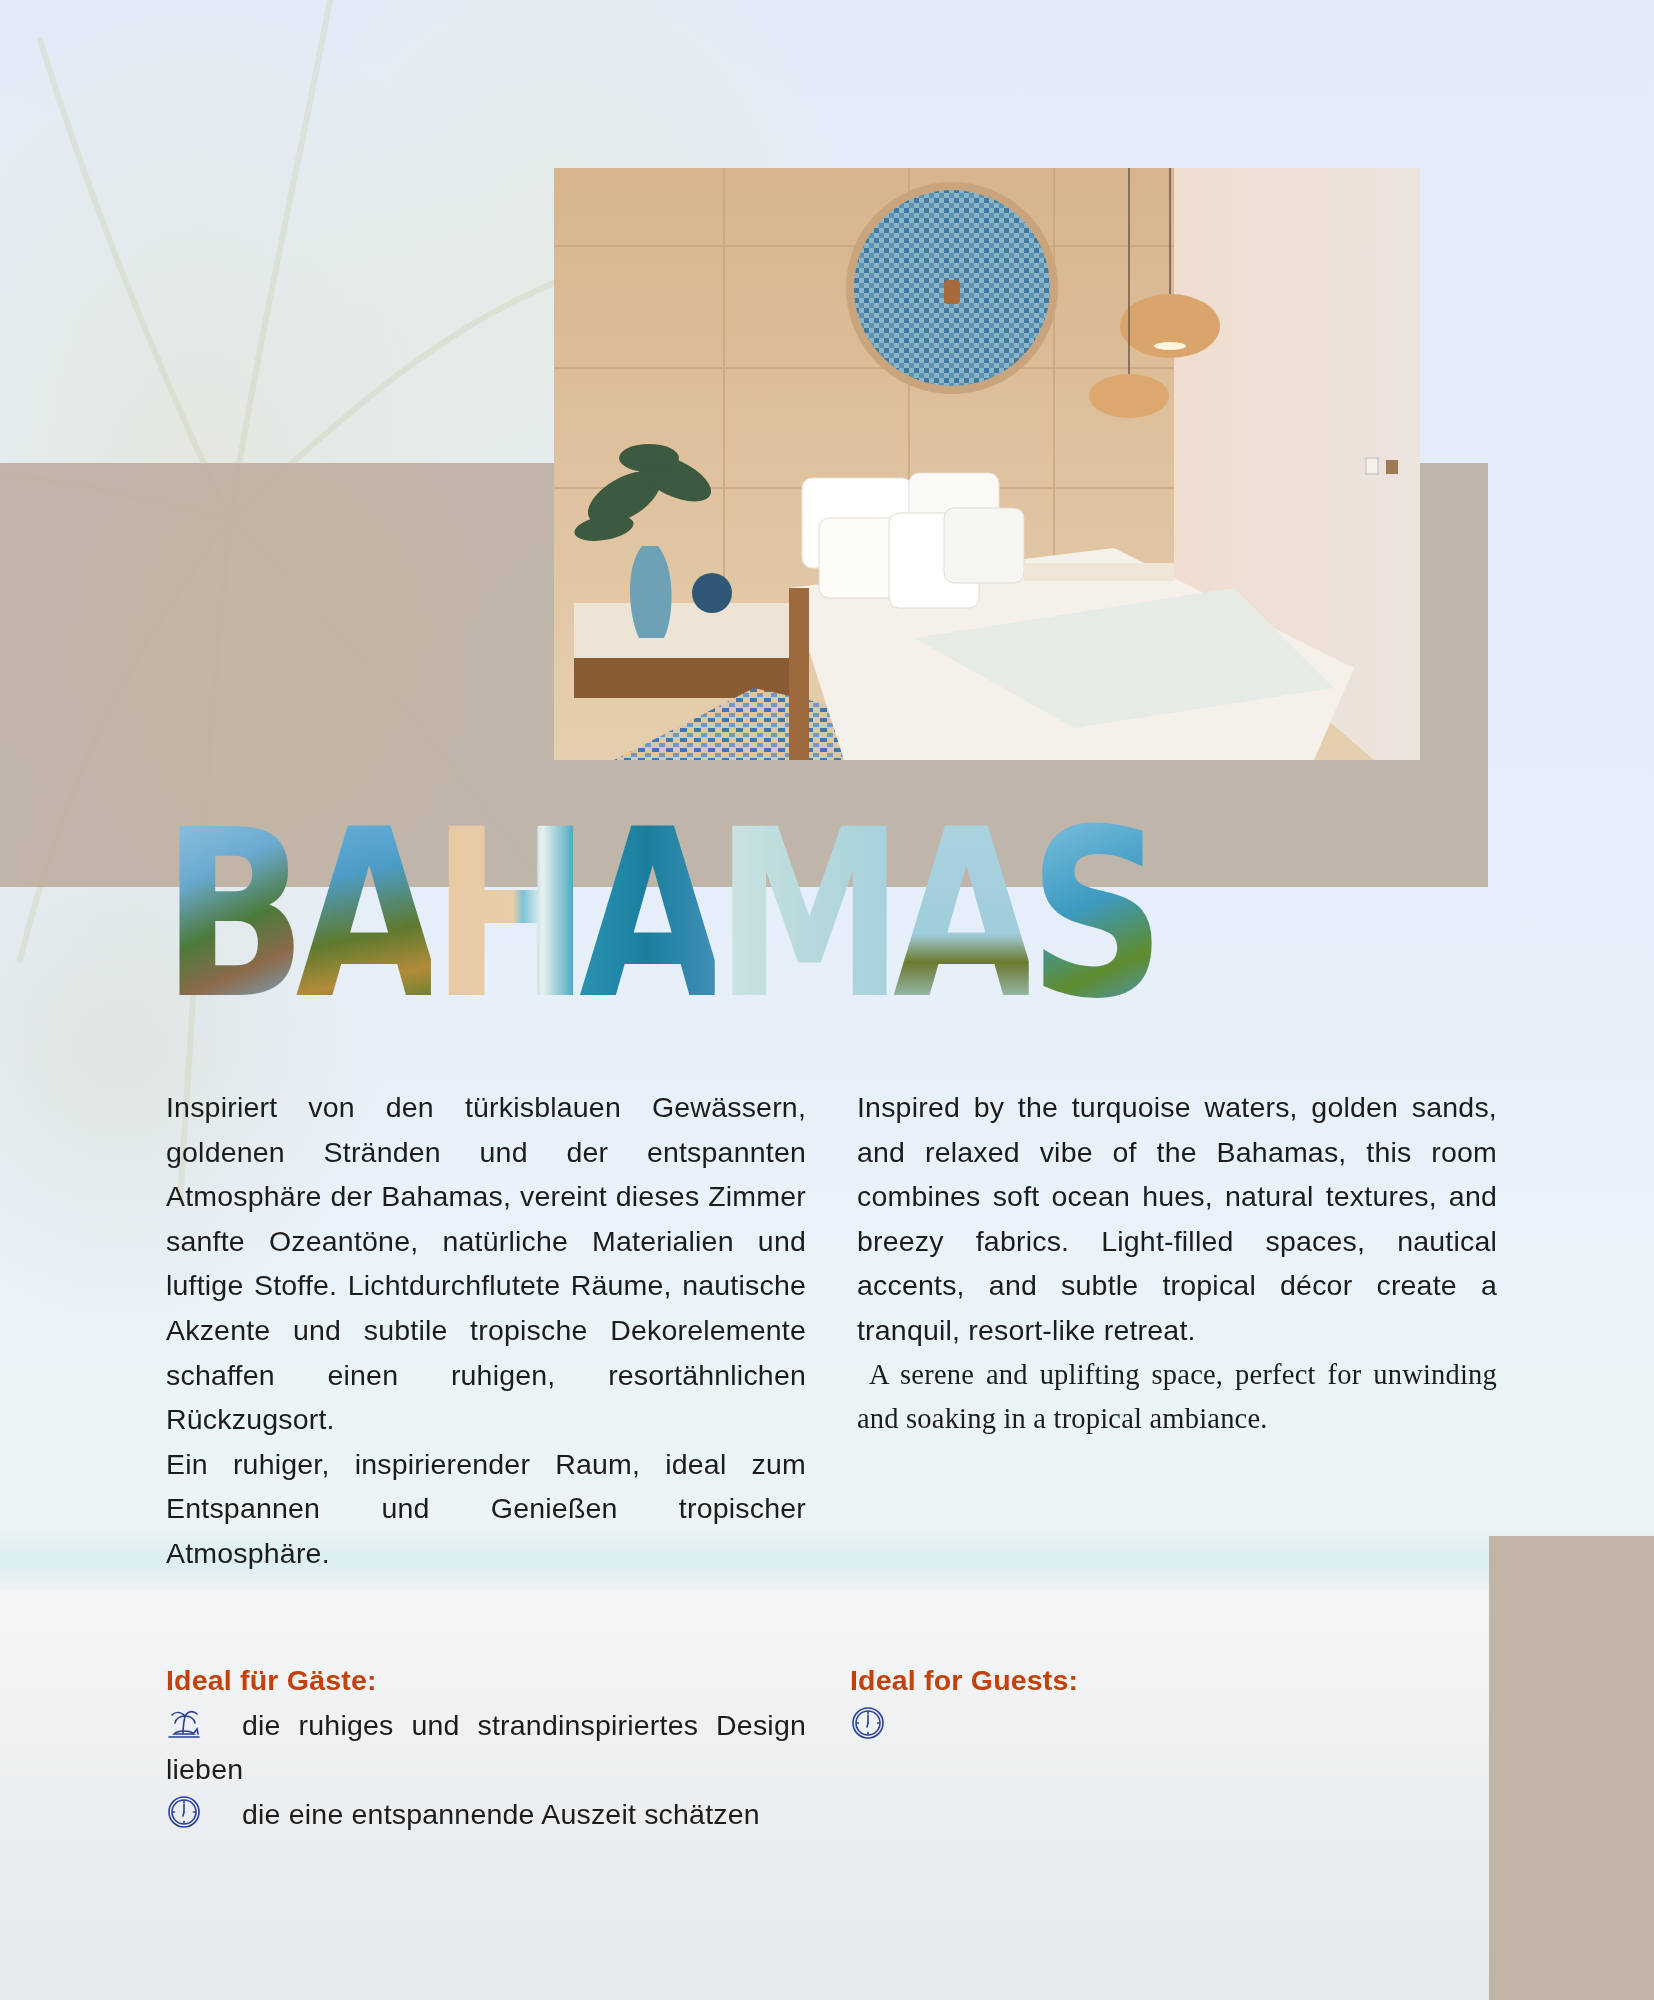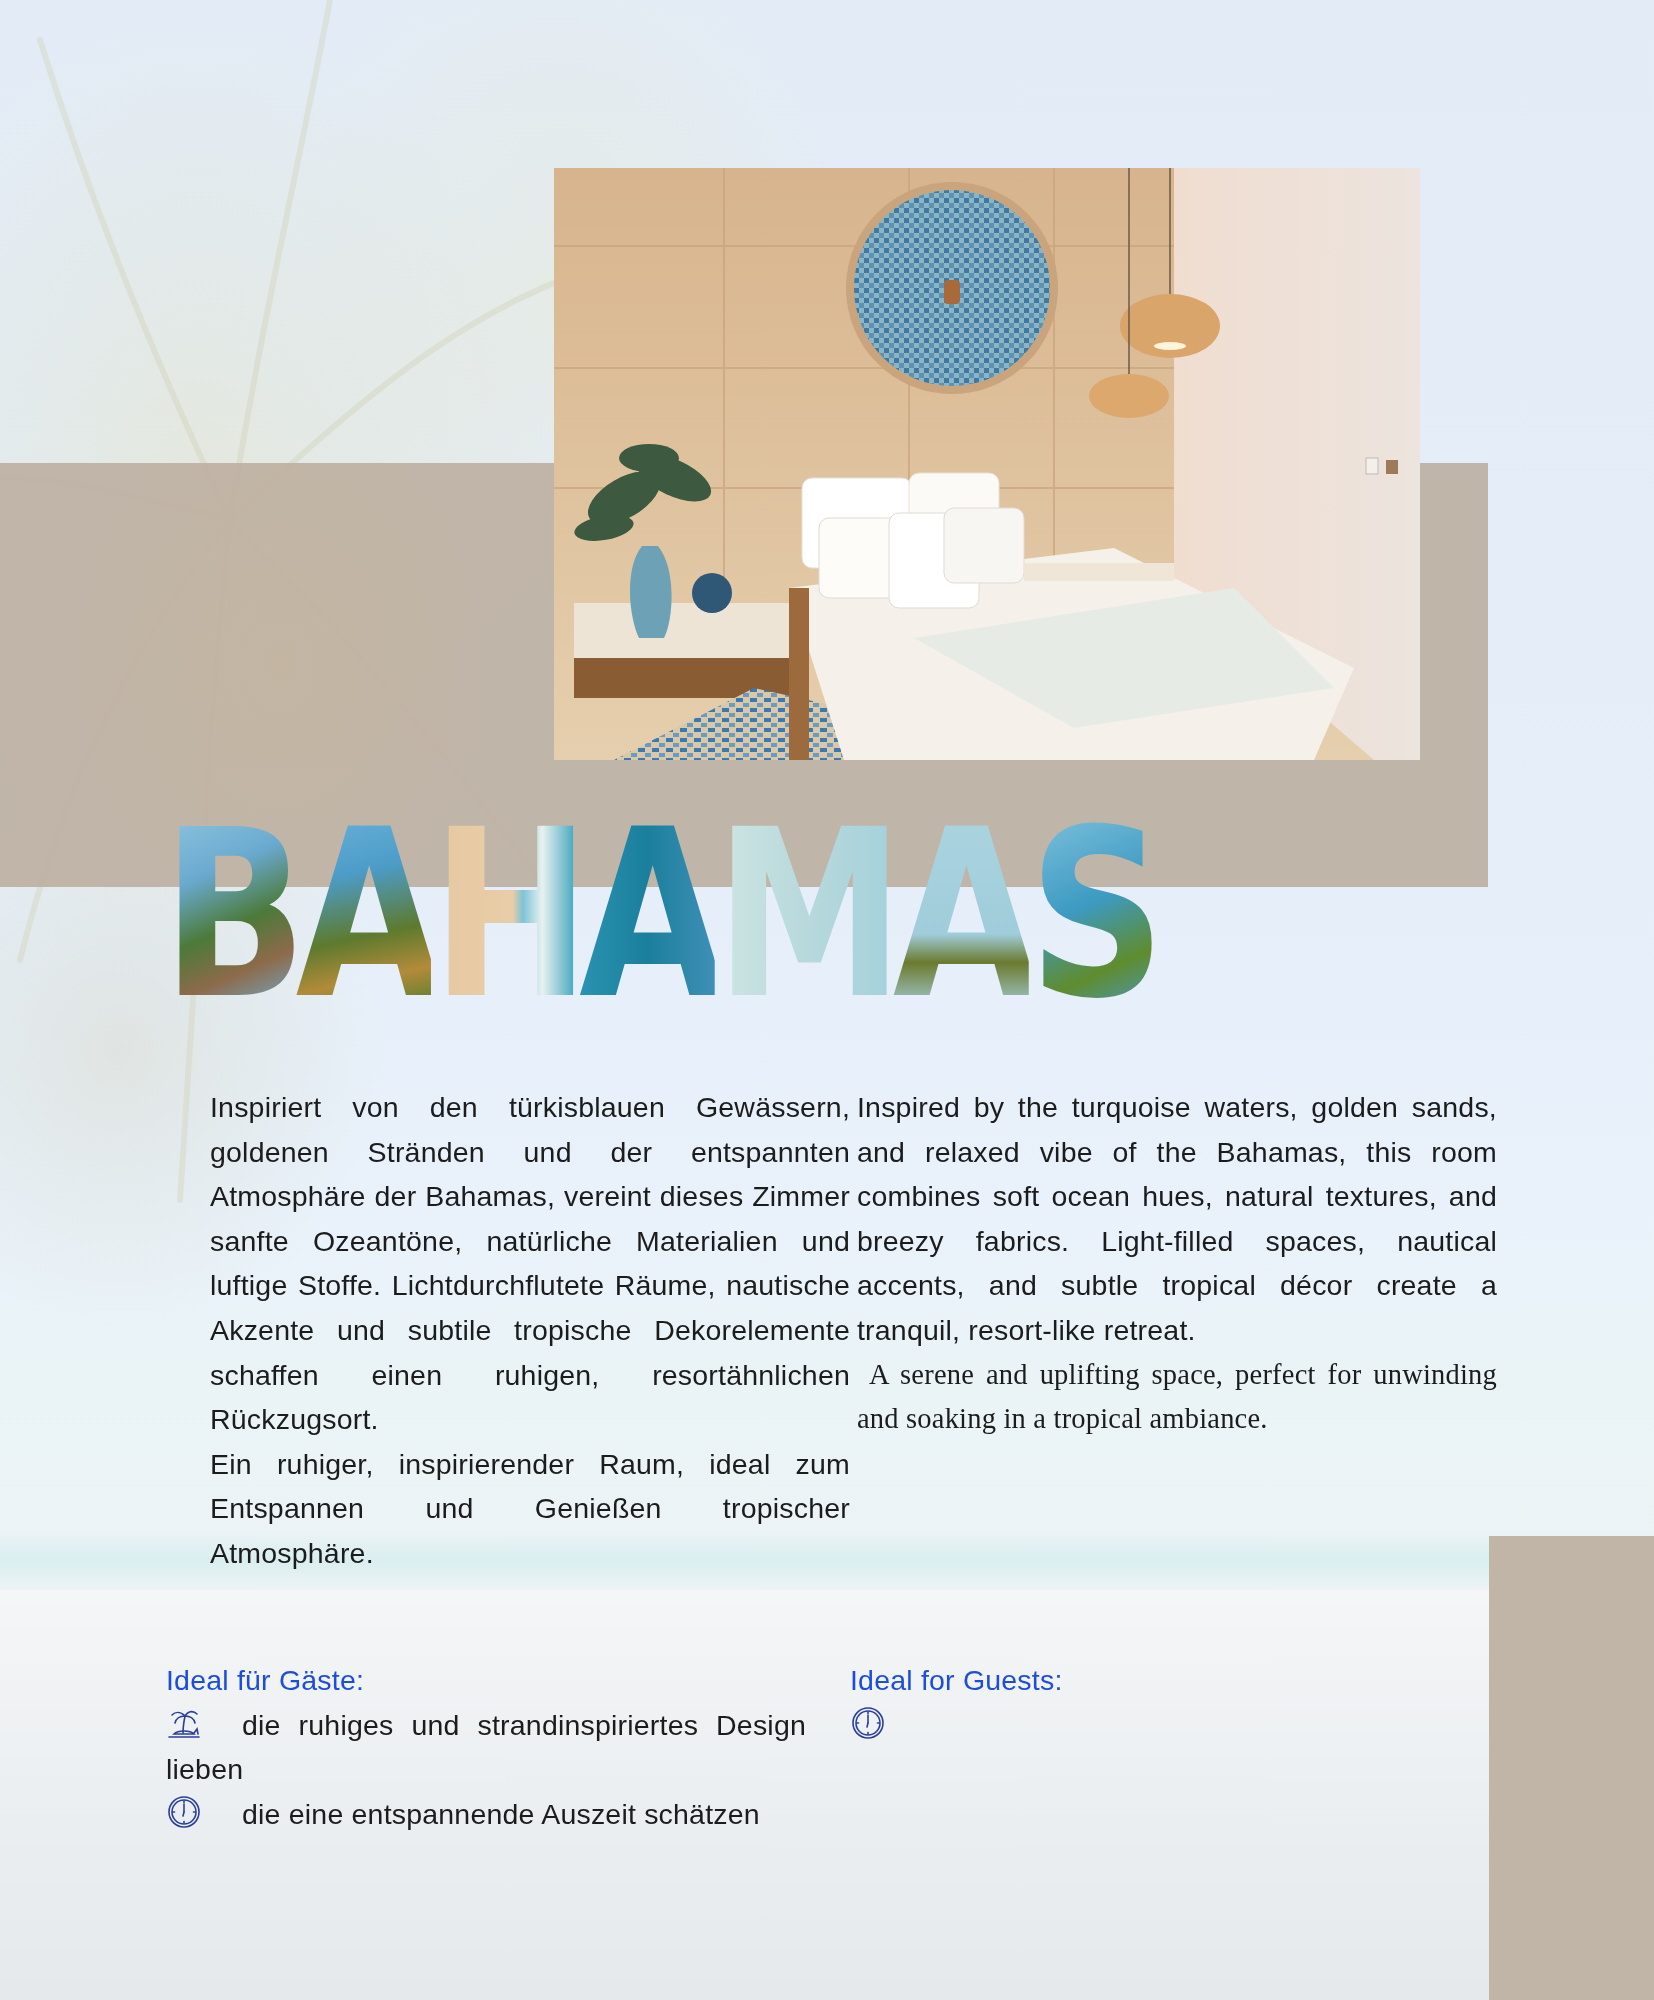--- a/index.html
+++ b/index.html
@@ -66,31 +66,31 @@
   .l-a3 { background-image: linear-gradient(180deg, #aad3df 0%, #a0cddb 60%, #6b7a2e 75%, #a8d0dc 100%); }
   .l-s { background-image: linear-gradient(160deg, #7cc0dc 0%, #3d9ac2 45%, #5f8c2e 75%, #4a98c4 100%); }
   
   .col {
     position: absolute; top: 1085px; width: 640px;
     font-family: "Liberation Sans", "DejaVu Sans", sans-serif;
     font-size: 28.5px; line-height: 44.6px; color: #1c1c1c;
     text-align: justify; font-weight: 400; letter-spacing: 0.2px;
   }
   .col p { margin: 0; }
-  .col-de { left: 166px; margin-left: 44px; }
+  .col-de { left: 166px; }
   .col-en { left: 845px; margin-left: 12px; }
   .guests {
     position: absolute; top: 1658px; width: 640px;
     font-family: "Liberation Sans", "DejaVu Sans", sans-serif;
     font-size: 28.5px; line-height: 44.6px; color: #1c1c1c; letter-spacing: 0.2px;
   }
   .guests-de { left: 166px; text-align: justify; }
   .guests-en { left: 850px; width: 640px; }
   .guests h3 {
-    margin: 0; font-size: 28.5px; line-height: 44.6px; font-weight: 400; color: #1d4ed8;
+    margin: 0; font-size: 28.5px; line-height: 44.6px; font-weight: 700; color: #c2410c;
   }
   .guest-item { display: block; }
   .guest-item .ico {
     display: inline-block; width: 36px; height: 36px; vertical-align: -6px; margin-right: 10px;
   }
   .guests-de .guest-item .ico { margin-right: 40px; }
 </style>
 </head>
 <body>
 

